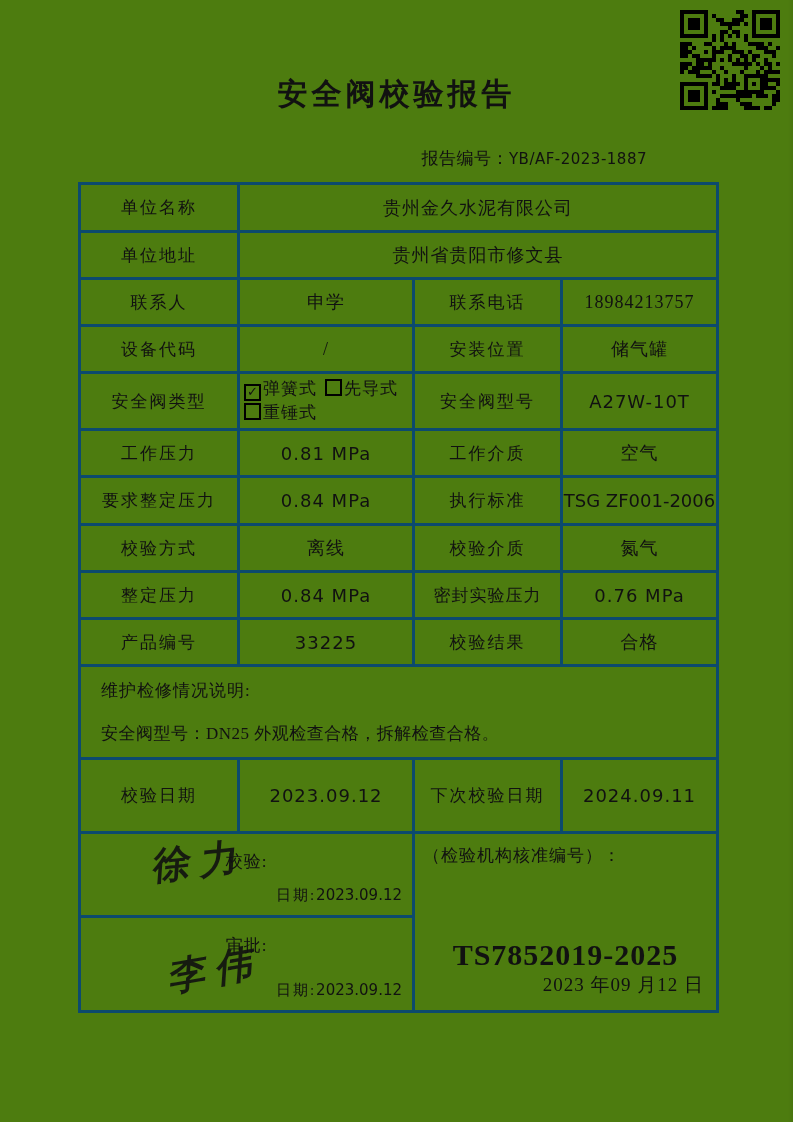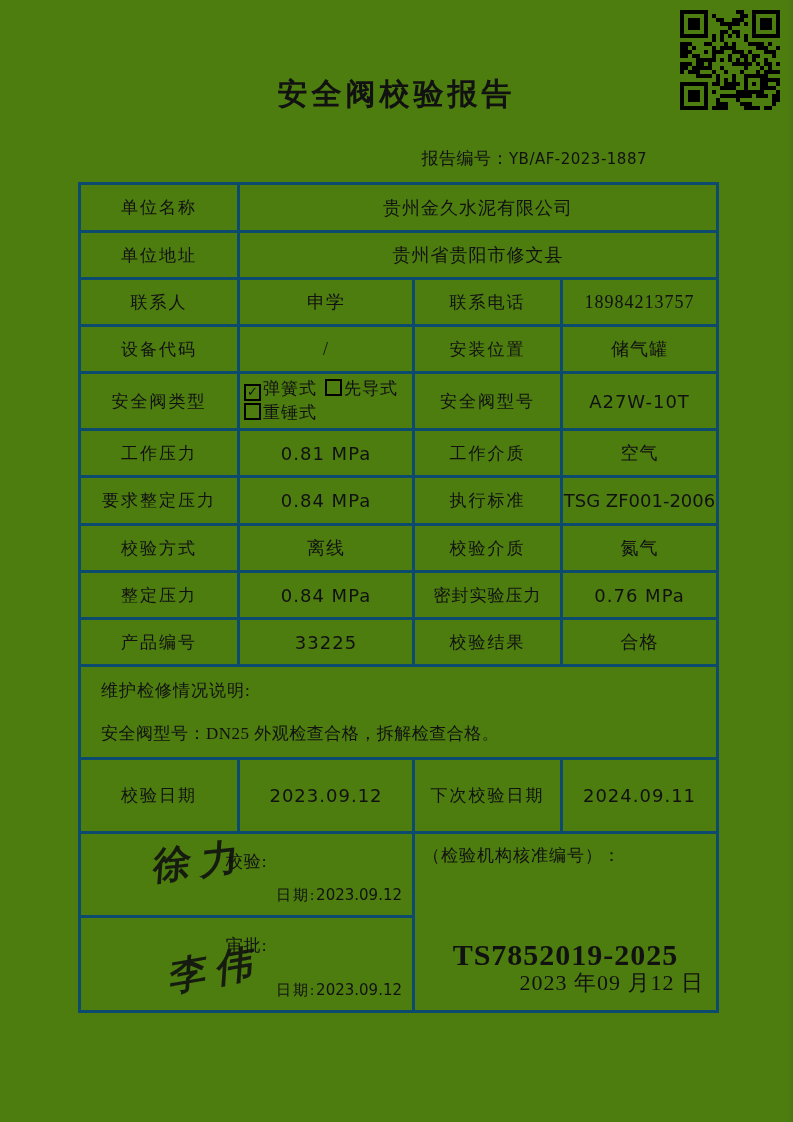--- a/index.html
+++ b/index.html
@@ -66,21 +66,21 @@
   }
   .sig-date .dl { font-family:"Liberation Serif",serif; letter-spacing:2px; }
 
   td.agency { position:relative; text-align:left; vertical-align:top; padding:10px 8px; font-size:17px; letter-spacing:1px; }
   .agency-no {
     position:absolute; left:0; top:80px; width:100%; text-align:center;
     font-family:Liberation Serif, serif;
     font-size:30px; font-weight:bold; letter-spacing:1px;margin-top:24px;
   }
   .agency-date {
-    position:absolute; right:12px; bottom:12px; font-size:22px; letter-spacing:1px;
+    position:absolute; right:12px; bottom:12px; font-size:19px; letter-spacing:1px;
   }
 </style>
 </head>
 <body>
 
 <div class="page">
 
   <div class="doc-title">安全阀校验报告</div>
 
   <div class="report-line">

